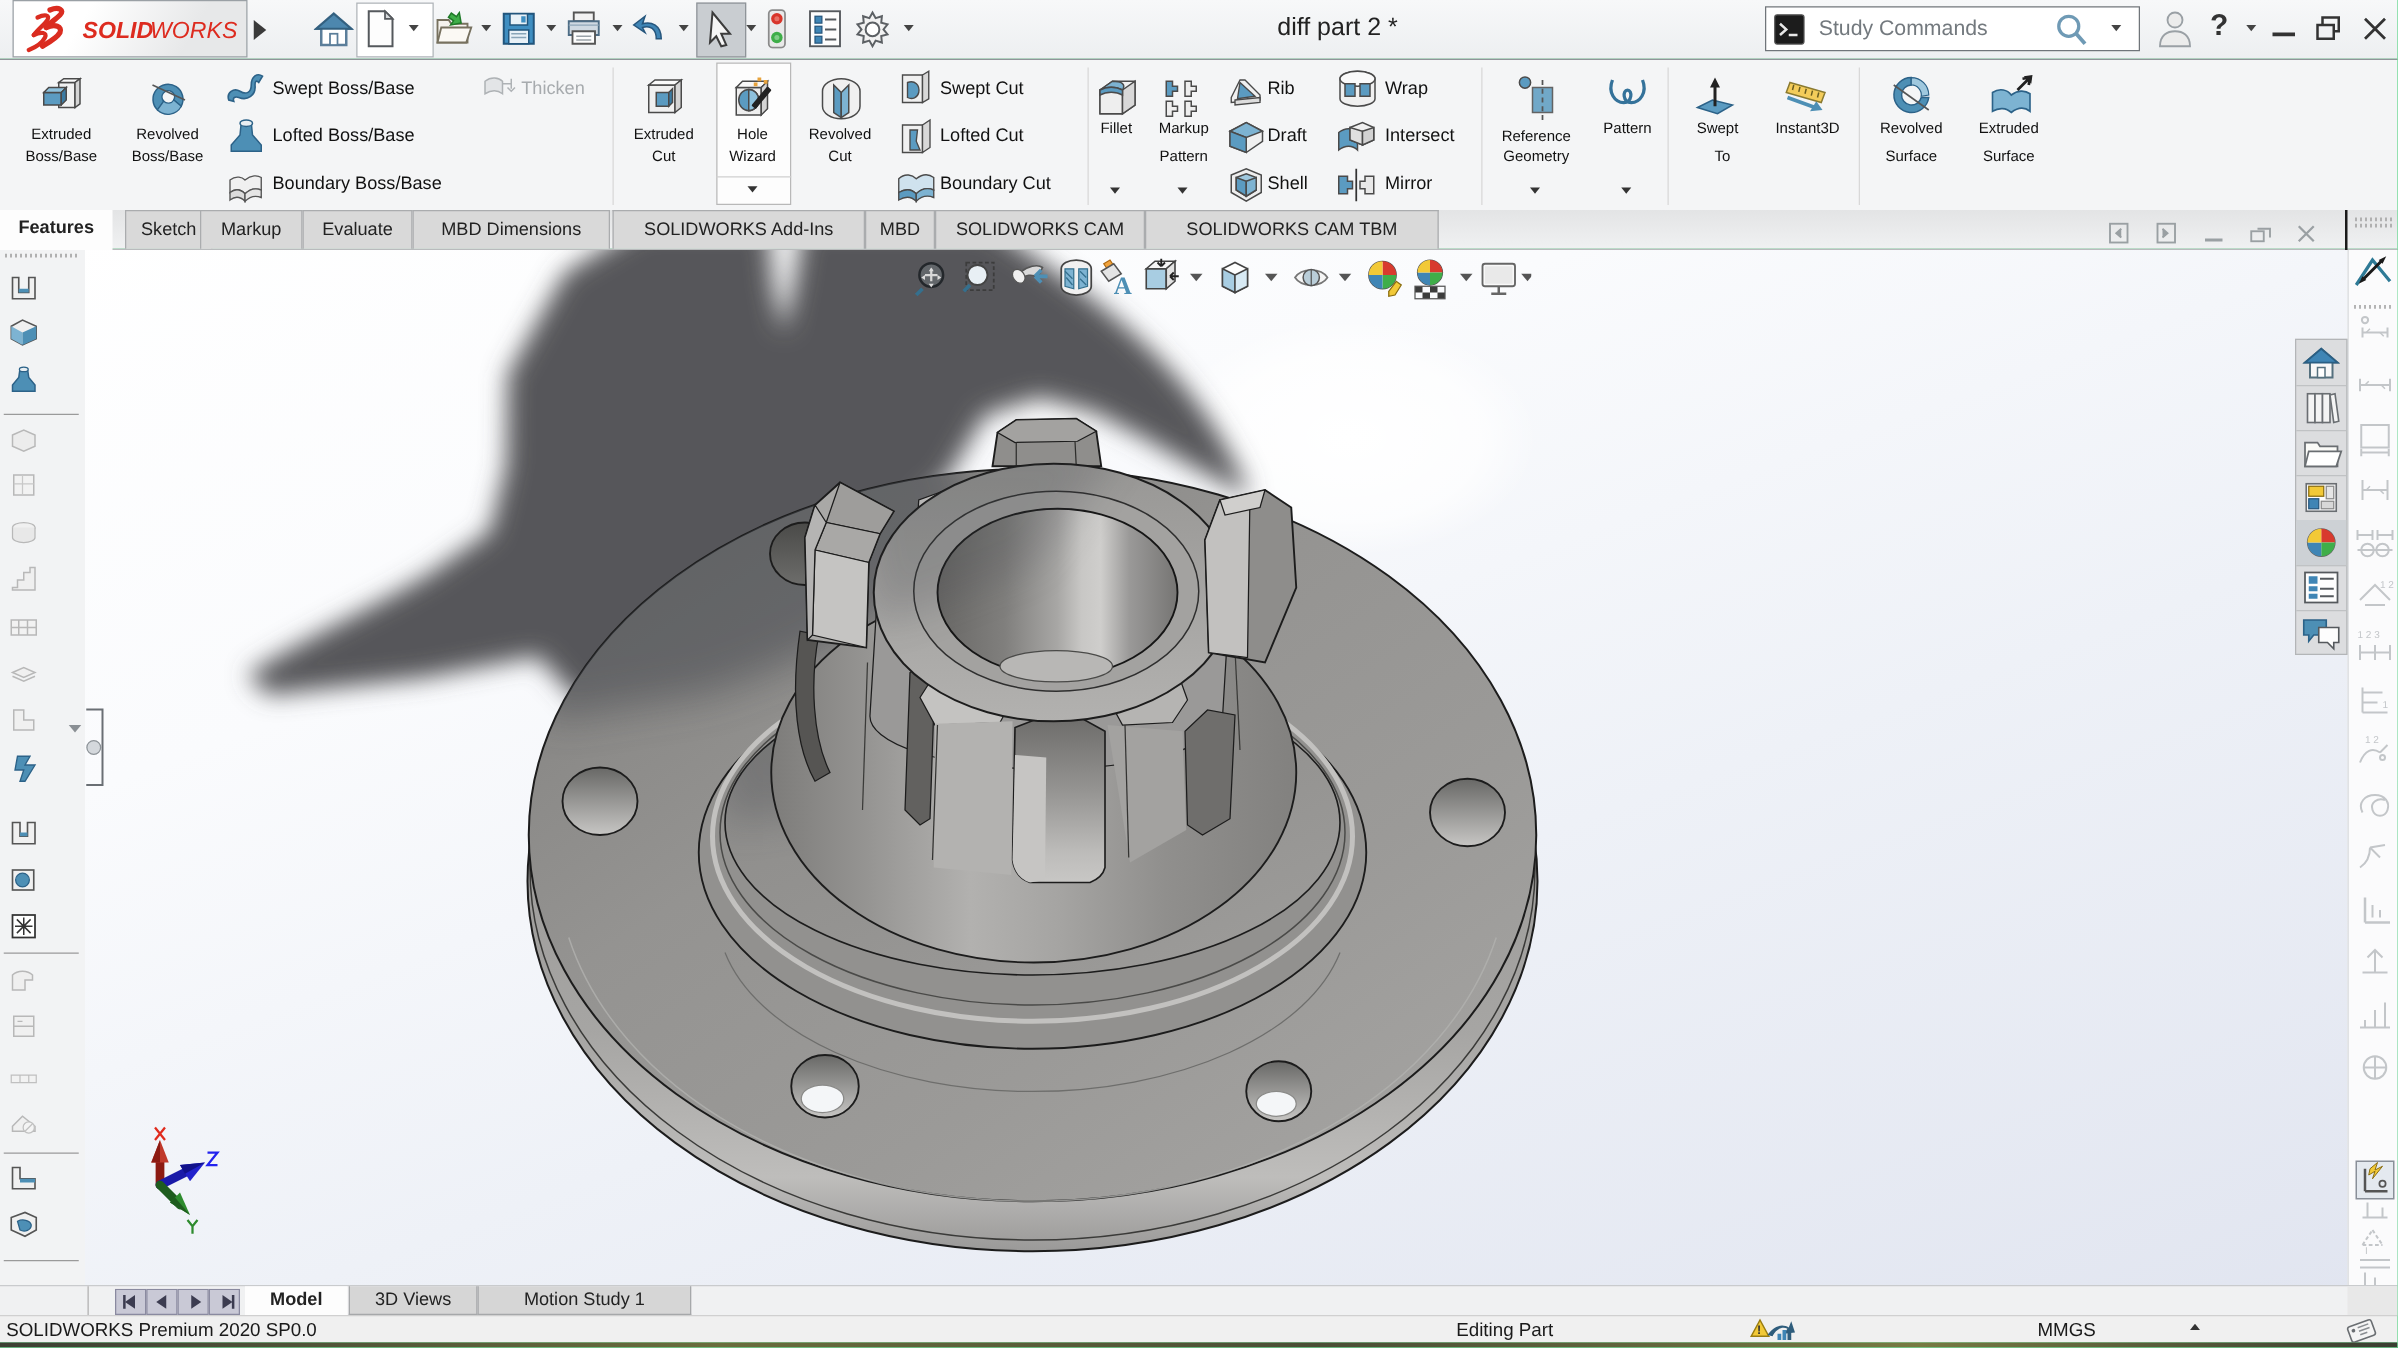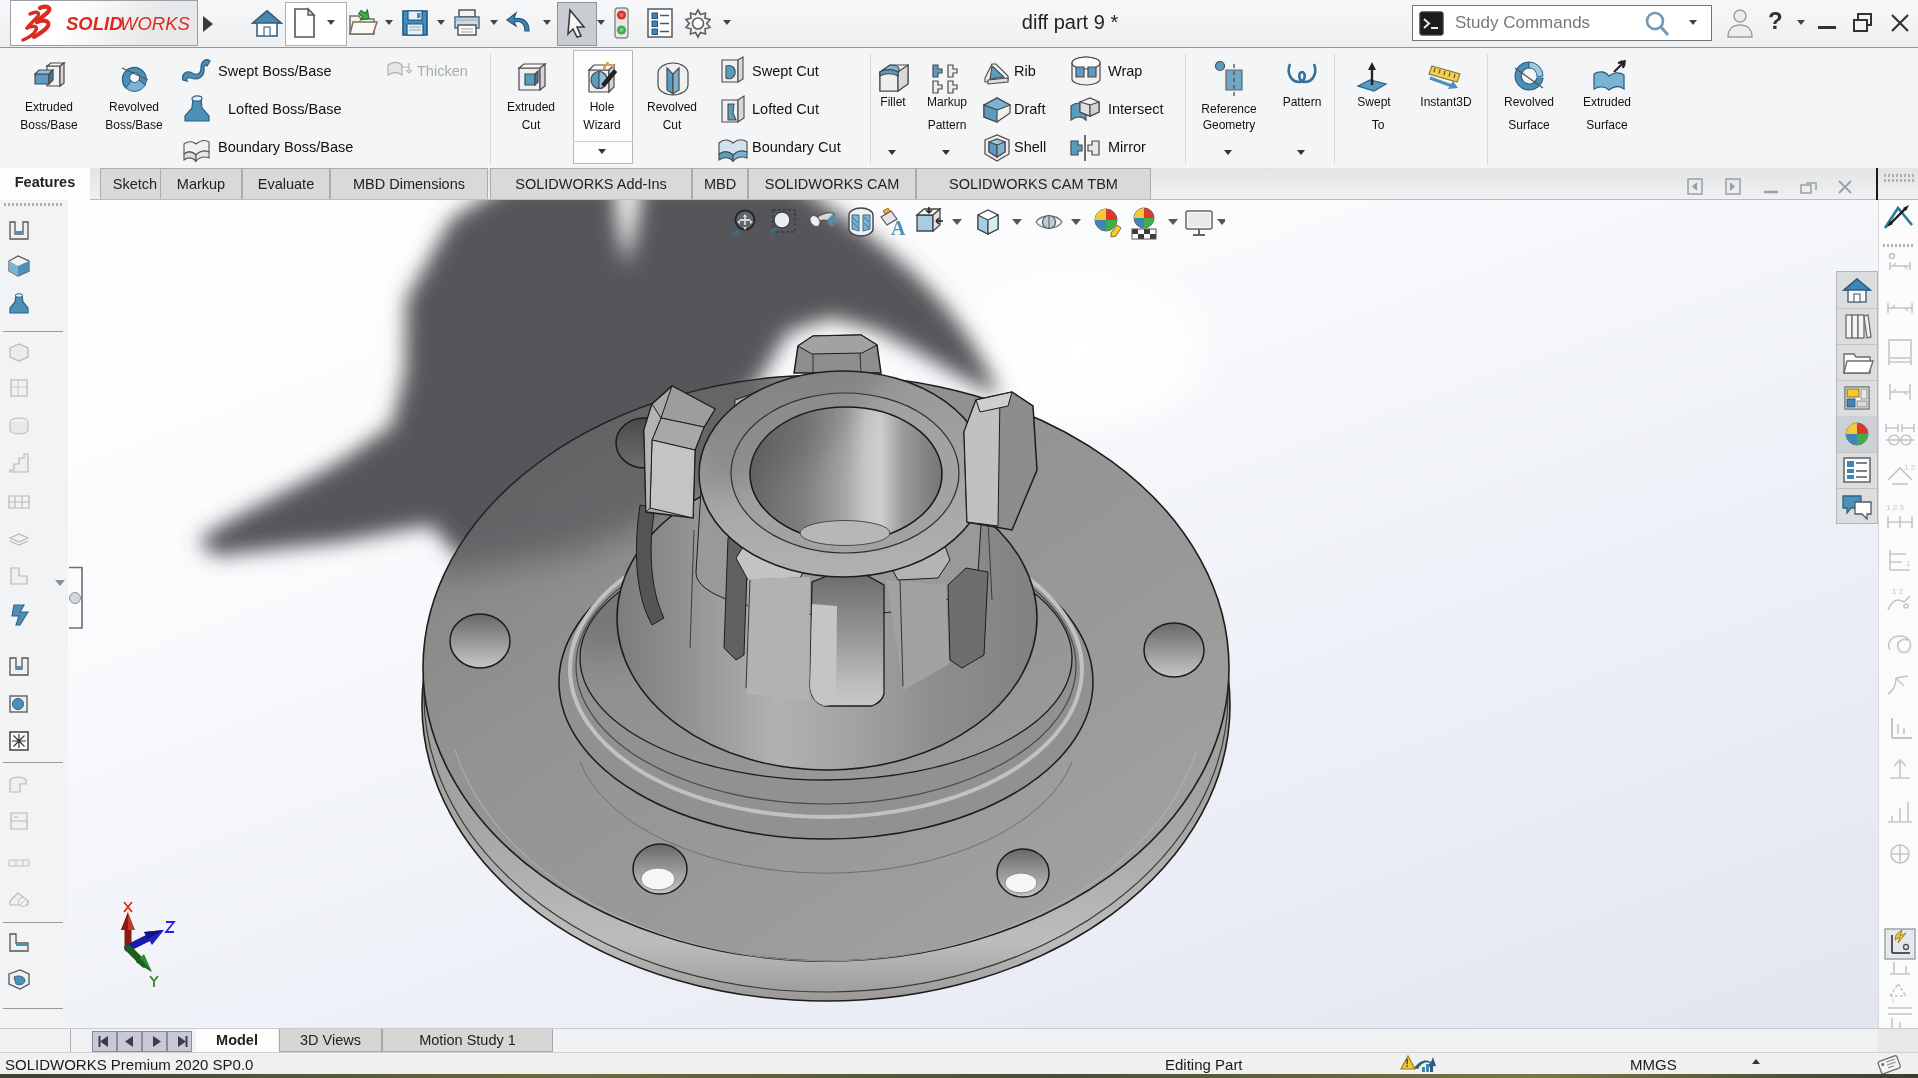--- a/index.html
+++ b/index.html
@@ -120,21 +120,21 @@
         <rect x="8" y="22" width="5.5" height="5.5" fill="#3f85b5" stroke="#26567d"></rect>
         <path d="M16 8.5 L25 8.5 M16 16.5 L25 16.5 M16 24.5 L25 24.5" stroke="#55595d" stroke-width="1.6"></path>
       </svg>
 
   <svg class="tico" style="left:682px" viewBox="0 0 32 32">
         <path d="M16 3 L18.5 7.5 L23.5 6 L23 11.2 L28 12.5 L24.8 16.5 L28 20.5 L23 21.8 L23.5 27 L18.5 25.5 L16 30 L13.5 25.5 L8.5 27 L9 21.8 L4 20.5 L7.2 16.5 L4 12.5 L9 11.2 L8.5 6 L13.5 7.5 Z" fill="#f2f2f2" stroke="#5c6064" stroke-width="1.6"></path>
         <circle cx="16" cy="16.5" r="5.5" fill="#fff" stroke="#5c6064" stroke-width="1.6"></circle>
       </svg>
   <div class="dd" style="left:723px"></div>
 
-  <div id="ttl">diff part 9 *</div>
+  <div id="ttl">diff part 2 *</div>
 
   <div id="search"></div>
   <svg class="abs" style="left:1419px;top:11px" width="25" height="25" viewBox="0 0 25 25">
         <rect x="0.8" y="0.8" width="23.4" height="23.4" rx="2" fill="#1c1c1c" stroke="#555"></rect>
         <path d="M5 8 L10 12.5 L5 17" fill="none" stroke="#e8e8e8" stroke-width="2"></path>
         <path d="M12 17 L19 17" stroke="#e8e8e8" stroke-width="2"></path>
       </svg>
   <div class="abs" style="left:1455px;top:13px;font-size:17px;color:#73797e">Study Commands</div>
   <svg class="abs" style="left:1642px;top:9px" width="30" height="30" viewBox="0 0 30 30">
         <circle cx="13" cy="12" r="8" fill="none" stroke="#6f9ab5" stroke-width="2.6"></circle>
@@ -183,21 +183,21 @@
   <div class="rlabc" style="left:134px;top:52px">Revolved</div>
   <div class="rlabc" style="left:134px;top:70px">Boss/Base</div>
   <svg class="abs" style="left:180px;top:8px" width="32" height="30" viewBox="0 0 32 30">
         <path d="M3 24 C1 18 7 14 12 17 C17 20 21 18 21 12 C21 5 26 2 30 5 L27 10 C25 8 24 9 24 12 C25 20 18 25 11 22 C8 21 6 22 7 25 Z" fill="#4d8fb5" stroke="#2c6288" stroke-width="1.3"></path>
       </svg>
   <div class="rlab" style="left:218px;top:15px">Swept Boss/Base</div>
   <svg class="abs" style="left:181px;top:46px" width="32" height="32" viewBox="0 0 32 32">
         <path d="M12 4 L20 4 L21 14 L28 22 L28 27 L4 27 L4 22 L11 14 Z" fill="#4d8fb5" stroke="#2c6288" stroke-width="1.2"></path>
         <ellipse cx="16" cy="4.5" rx="5" ry="2.6" fill="#e8eef2" stroke="#2c6288" stroke-width="1.2"></ellipse>
       </svg>
-  <div class="rlab" style="left:228px;top:53px">Lofted Boss/Base</div>
+  <div class="rlab" style="left:218px;top:53px">Lofted Boss/Base</div>
   <svg class="abs" style="left:180px;top:84px" width="33" height="32" viewBox="0 0 33 32">
         <g stroke="#555" stroke-width="1.1">
           <path d="M4 12 C9 8 14 10 16 12 C21 8 26 8 29 10 L29 20 C24 18 20 19 16 23 C12 19 8 19 4 22 Z" fill="#f0f0f0"></path>
           <path d="M4 22 C8 19 12 19 16 23 L16 29 C12 25 8 25 4 28 Z" fill="#dcdcdc"></path>
           <path d="M16 23 C20 19 24 18 29 20 L29 26 C24 24 20 25 16 29 Z" fill="#e6e6e6"></path>
         </g>
       </svg>
   <div class="rlab" style="left:218px;top:91px">Boundary Boss/Base</div>
 
   <svg class="abs" style="left:385px;top:9px" width="30" height="28" viewBox="0 0 30 28">

